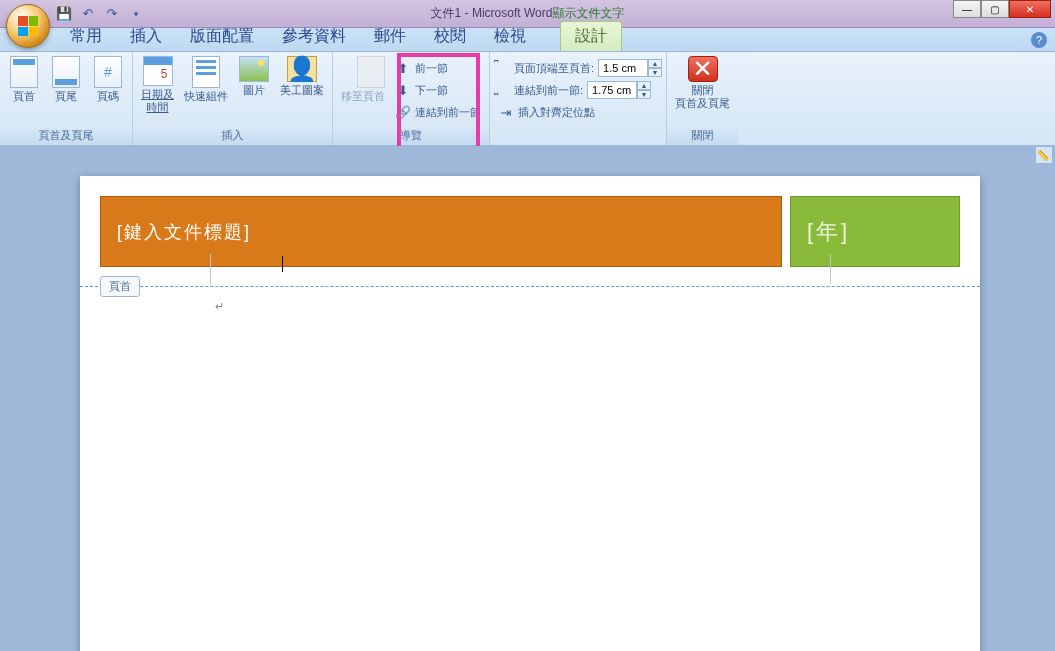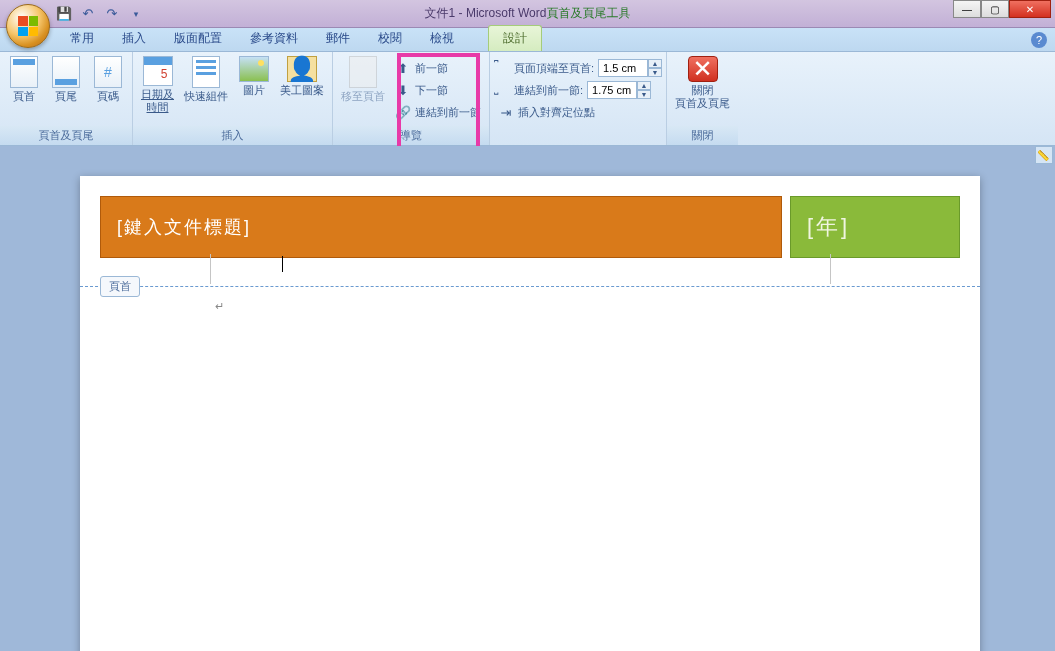--- a/index.html
+++ b/index.html
@@ -16,21 +16,21 @@
   .qat { margin-left: 56px; display: flex; align-items: center; gap: 8px; }
   .qat .icon { width: 16px; height: 16px; display:flex; align-items:center; justify-content:center; color:#3a5a9a; font-size:13px; }
   .title-text { position:absolute; left:50%; transform:translateX(-50%); font-size:12px; color:#4a3a6a; display:flex; }
   .title-text .tool-context { color:#2a7a2a; }
   .wincontrols { position:absolute; right:4px; top:0; display:flex; }
   .wincontrols .btn { width:28px; height:18px; border:1px solid #888; background:linear-gradient(#f5f5f5,#ddd); font-size:10px; display:flex; align-items:center; justify-content:center; }
   .wincontrols .close { width:42px; background:linear-gradient(#f07060,#d33020); color:#fff; border-color:#a02010; }
 
   
   .tabs { height: 24px; background: linear-gradient(to bottom, #c9e2f7, #bdd8f0); display:flex; align-items:flex-end; padding-left:56px; border-bottom:1px solid #9bb8d6; position:relative; }
-  .tab { padding: 4px 14px; font-size:12px; color:#2a4a8a; cursor:default; }
+  .tab { padding: 4px 14px; font-size:16px; color:#2a4a8a; cursor:default; }
   .tab.context { background: linear-gradient(#e8f5d8,#d5ecc0); border:1px solid #a5cc7a; border-bottom:none; border-radius:3px 3px 0 0; color:#4a6a2a; margin-left:20px; }
   .help-icon { position:absolute; right:8px; top:4px; width:16px; height:16px; border-radius:50%; background:#5a8ad0; color:#fff; font-size:11px; display:flex; align-items:center; justify-content:center; }
 
   
   .ribbon { height: 94px; background: linear-gradient(to bottom, #e8f2fb, #d5e5f5); border-bottom:1px solid #9bb8d6; display:flex; }
   .group { border-right:1px solid #bacee3; display:flex; flex-direction:column; padding:2px 4px 0; }
   .group-body { flex:1; display:flex; align-items:flex-start; gap:2px; }
   .group-label { text-align:center; font-size:11px; color:#4a6a9a; padding:2px 0; background:linear-gradient(#d8e8f5,#c5dbf0); margin:0 -4px; }
   .bigbtn { display:flex; flex-direction:column; align-items:center; padding:2px 4px; font-size:11px; color:#3a5a8a; min-width:40px; }
   .bigbtn .ico { width:32px; height:32px; margin-bottom:2px; display:flex; align-items:center; justify-content:center; font-size:24px; }
@@ -43,28 +43,28 @@
   .spinrow { display:flex; align-items:center; gap:4px; font-size:11px; color:#3a5a8a; padding:1px 0; }
   .spinrow .ico { width:16px; height:16px; }
   .spin { display:flex; align-items:center; }
   .spin input { width:50px; height:18px; font-size:11px; padding:0 4px; border:1px solid #9bb8d6; }
   .spin .arrows { display:flex; flex-direction:column; }
   .spin .arrows span { width:14px; height:9px; border:1px solid #9bb8d6; background:#e8f0f8; font-size:7px; line-height:7px; text-align:center; }
 
   .highlight-box { position:absolute; border:4px solid #e83aa8; pointer-events:none; }
 
   .nav-btn.active { background:linear-gradient(#ffe9a8,#ffd060 50%,#ffb830); border:1px solid #e0a030; border-radius:3px; }
-  .nav-btn.disabled { opacity:.5; }
+  .nav-btn.disabled { opacity:.5;align-items:flex-end; }
 
   
   .docarea { position:absolute; top:146px; left:0; right:0; bottom:0; background:#9fb8d9; overflow:hidden; }
   .ruler-v { position:absolute; right:2px; top:0; width:18px; height:18px; background:#d5e5f5; border:1px solid #9bb8d6; display:flex; align-items:center; justify-content:center; font-size:10px; }
   .page { position:absolute; left:80px; top:30px; width:900px; height:600px; background:#fff; box-shadow:0 2px 8px rgba(0,0,0,.3); }
   .header-area { position:absolute; top:20px; left:20px; right:20px; }
-  .header-boxes { display:flex; gap:8px; height:62px; }
+  .header-boxes { display:flex; gap:8px; height:71px; }
   .title-box { flex:1; background:#d97a1a; border:1px solid #b05a0a; display:flex; align-items:center; padding:0 16px; color:#fff; font-size:18px; letter-spacing:2px; }
   .year-box { width:170px; background:#8aba3a; border:1px solid #6a9a2a; display:flex; align-items:center; padding:0 16px; color:#f0f5e0; font-size:22px; letter-spacing:3px; }
   .header-dash { position:absolute; top:110px; left:0; right:0; border-top:1px dashed #6a9ad0; }
   .header-tab { position:absolute; top:100px; left:20px; background:#f5f8fc; border:1px solid #9bb8d6; border-radius:3px; padding:2px 8px; font-size:11px; color:#4a6a9a; }
   .para-mark { position:absolute; font-size:11px; color:#888; }
   .cursor-mark { position:absolute; left:202px; top:80px; width:1px; height:16px; background:#000; }
   .margin-line { position:absolute; width:1px; height:30px; top:78px; background:#c5c5c5; }
 </style>
 </head>
 <body>
@@ -79,21 +79,21 @@
       </div>
   </div>
   <div class="qat">
     <span class="icon">💾</span>
     <span class="icon">↶</span>
     <span class="icon">↷</span>
     <span class="icon" style="font-size:9px;">▾</span>
   </div>
   <div class="title-text">
     <span>文件1 - Microsoft Word</span>
-    <span class="tool-context">頁首及頁尾工具</span>
+    <span class="tool-context">顯示文件文字</span>
   </div>
   <div class="wincontrols">
     <div class="btn">—</div>
     <div class="btn">▢</div>
     <div class="btn close">✕</div>
   </div>
 </div>
 
 <div class="tabs">
   <div class="tab">常用</div>

